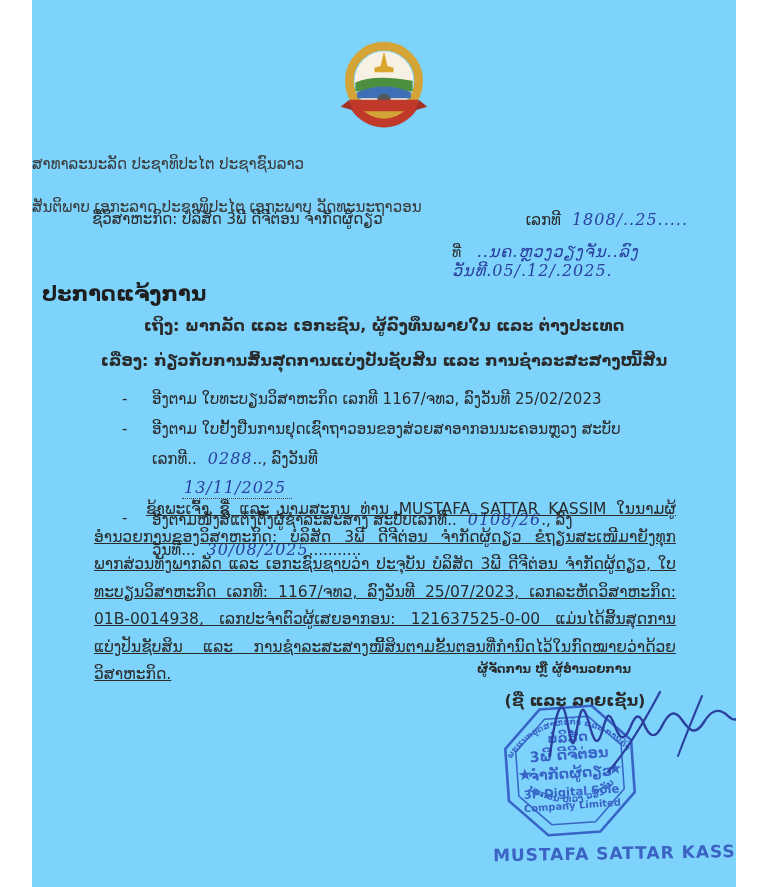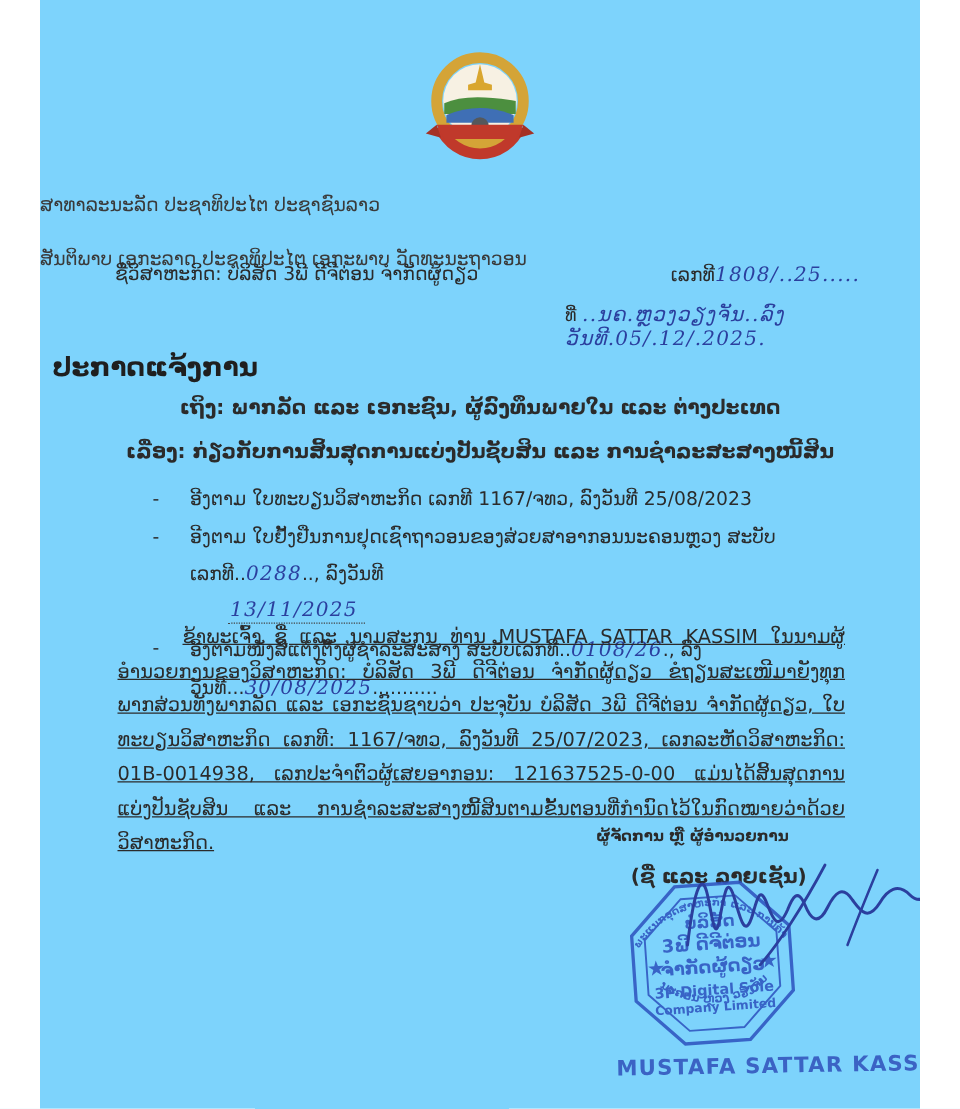--- a/index.html
+++ b/index.html
@@ -4,21 +4,21 @@
 <style>
   html,body{margin:0;padding:0;background:#ffffff;}
   .page{
     position:relative;width:704px;height:887px;margin:0 auto;background:#7dd3fc;
     font-family:"DejaVu Sans","Liberation Sans",sans-serif;color:#2b2b2b;overflow:hidden;
   }
   .emblem{position:absolute;left:0;right:0;top:36px;text-align:center;}
   .country{position:absolute;left:0;right:0;top:155px;font-size:15px;color:#3a3a3a;}
   .motto{position:absolute;left:0;right:0;top:180px;font-size:15px;color:#3a3a3a;margin-top:18px;}
   .refrow{position:absolute;left:60px;right:48px;top:210px;display:flex;justify-content:space-between;font-size:15px;}
-  .hand{color:#2b3f9e;font-style:italic;font-family:"DejaVu Serif","Liberation Serif",serif;letter-spacing:1px;}
+  .hand{color:#2b3f9e;font-style:italic;font-family:"DejaVu Serif","Liberation Serif",serif;letter-spacing:1px;padding-left:11px;}
   .hand.big{font-size:16px;}
   .daterow{position:absolute;left:420px;top:242px;font-size:14px;}
   .title{position:absolute;left:0;right:0;top:272px;text-align:left;font-size:21px;font-weight:bold;color:#1f1f1f;margin:10px;}
   .toline{position:absolute;left:0;right:0;top:316px;text-align:center;font-size:16px;font-weight:bold;}
   .subjline{position:absolute;left:0;right:0;top:351px;text-align:center;font-size:16px;font-weight:bold;}
   .refs{position:absolute;left:90px;right:46px;top:386px;font-size:15px;line-height:1.85;}
   .refitem{display:flex;margin-bottom:2px;}
   .dash{width:30px;flex:0 0 30px;}
   .underdot{border-bottom:1px dotted #444;padding:0 6px 1px 2px;margin-left:30px;}
   .bodypara{
@@ -71,21 +71,21 @@
     <span class="hand big">..ນຄ.ຫຼວງວຽງຈັນ..ລົງວັນທີ.05/.12/.2025.</span>
   </div>
 
   <h1 class="title">ປະກາດແຈ້ງການ</h1>
   <div class="toline">ເຖິງ: ພາກລັດ ແລະ ເອກະຊົນ, ຜູ້ລົງທຶນພາຍໃນ ແລະ ຕ່າງປະເທດ</div>
   <div class="subjline">ເລື່ອງ: ກ່ຽວກັບການສິ້ນສຸດການແບ່ງປັນຊັບສິນ ແລະ ການຊຳລະສະສາງໜີ້ສິນ</div>
 
   <div class="refs">
     <div class="refitem">
       <span class="dash">-</span>
-      <span>ອີງຕາມ ໃບທະບຽນວິສາຫະກິດ ເລກທີ 1167/ຈທວ, ລົງວັນທີ 25/08/2023</span>
+      <span>ອີງຕາມ ໃບທະບຽນວິສາຫະກິດ ເລກທີ 1167/ຈທວ, ລົງວັນທີ 25/02/2023</span>
     </div>
     <div class="refitem">
       <span class="dash">-</span>
       <span>
         <span>ອີງຕາມ ໃບຢັ້ງຢືນການຢຸດເຊົາຖາວອນຂອງສ່ວຍສາອາກອນນະຄອນຫຼວງ ສະບັບເລກທີ..</span><span class="hand big">0288</span><span>.., ລົງວັນທີ</span><br>
         <span class="hand big underdot">13/11/2025</span>
       </span>
     </div>
     <div class="refitem">
       <span class="dash">-</span>

